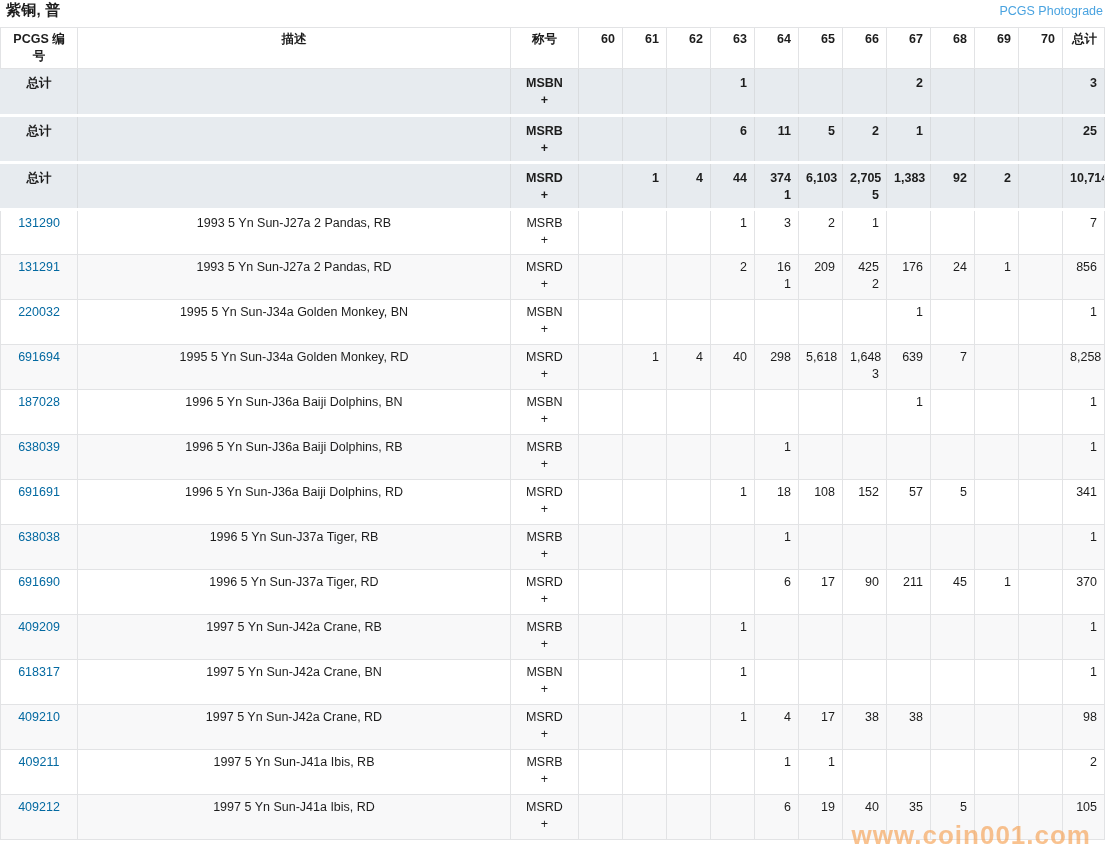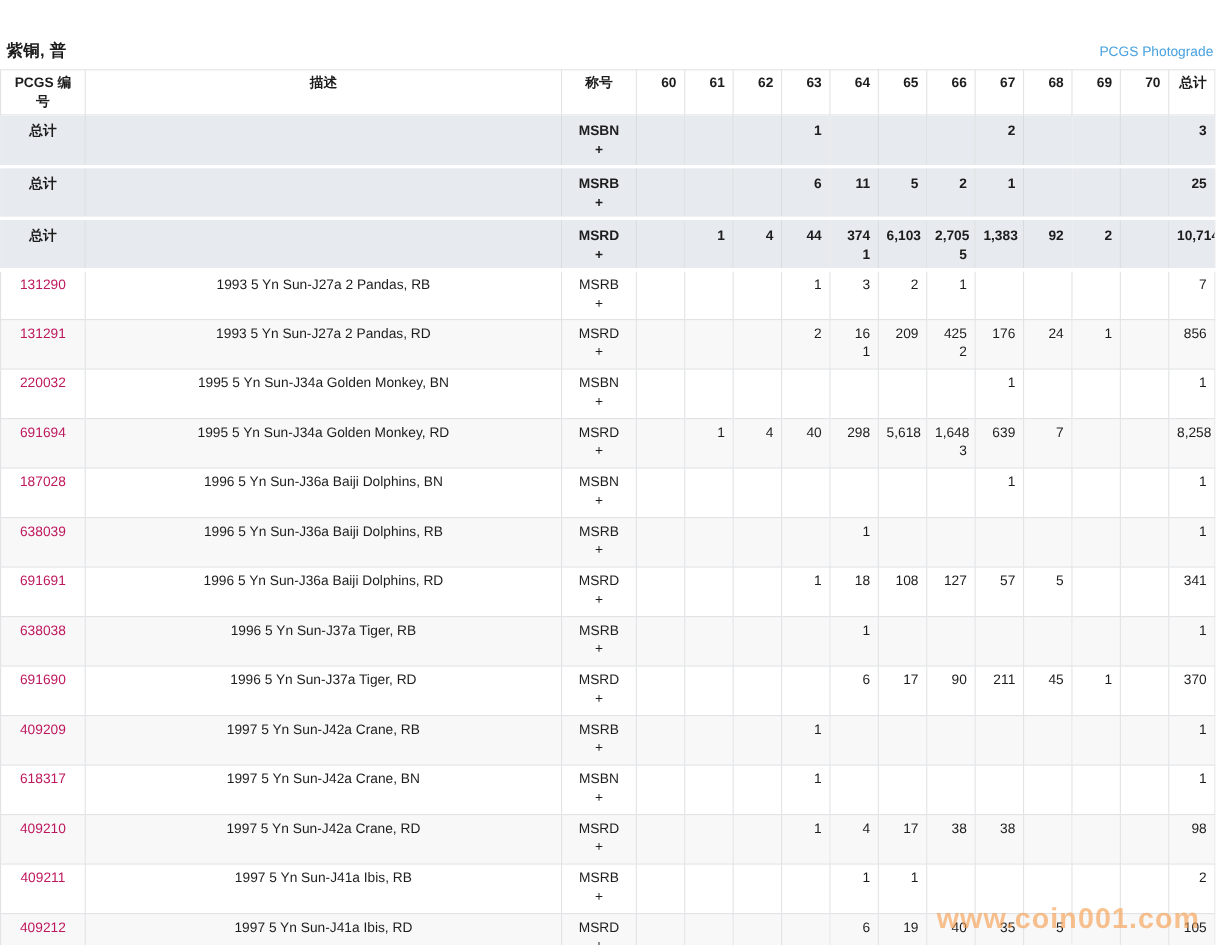--- a/index.html
+++ b/index.html
@@ -3,21 +3,21 @@
 <meta charset="utf-8">
 <style>
   * { box-sizing: border-box; }
   html,body { margin:0; padding:0; }
   body {
     width:1105px; height:859px; overflow:hidden;
     background:#ffffff; color:#1d1d1d;
     font-family:"Liberation Sans","DejaVu Sans",sans-serif;
     position:relative;
   }
-  .page-header { position:relative; height:27px;margin-top:36px; }
+  .page-header { position:relative; height:27px; }
   .page-title {
     position:absolute; left:6px; top:1px;
     font-size:15px; font-weight:bold; letter-spacing:0.2px;
   }
   .photograde-link {
     position:absolute; right:2px; top:4px;
     font-size:12.5px; color:#4aa3e0; text-decoration:none; cursor:pointer;
   }
   table {
     width:1104px; table-layout:fixed; border-collapse:collapse;
@@ -43,21 +43,21 @@
     height:47px;
     border-left:1px solid #d9dcdf;
     border-right:1px solid #d9dcdf;
     border-bottom:3px solid #ffffff;
     border-top:0;
     padding-top:6px;
   }
   tr.total-row td:first-child { border-left:1px solid #e7ebef; }
   tr.data-row td { height:45px; background:#ffffff; }
   tbody tr.data-row:nth-child(odd) td { background:#f8f8f9; }
-  a.pcgs-link { color:#be185d; text-decoration:none; cursor:pointer; }
+  a.pcgs-link { color:#0369a1; text-decoration:none; cursor:pointer; }
   .watermark {
     position:absolute; right:14px; top:820px;
     font-size:26px; font-weight:bold; letter-spacing:1px;
     color:rgba(246,157,74,0.62);
     pointer-events:none;
     white-space:nowrap;
   }
 </style>
 </head>
 <body>
@@ -276,21 +276,21 @@
         <td class="al"><a class="pcgs-link" href="#">691691</a></td>
         <td class="al">1996 5 Yn Sun-J36a Baiji Dolphins, RD</td>
         <td class="al">MSRD
 +</td>
         <td class="ar"></td>
         <td class="ar"></td>
         <td class="ar"></td>
         <td class="ar">1</td>
         <td class="ar">18</td>
         <td class="ar">108</td>
-        <td class="ar">127</td>
+        <td class="ar">152</td>
         <td class="ar">57</td>
         <td class="ar">5</td>
         <td class="ar"></td>
         <td class="ar"></td>
         <td class="ar">341</td>
       </tr>
       <tr class="data-row">
         <td class="al"><a class="pcgs-link" href="#">638038</a></td>
         <td class="al">1996 5 Yn Sun-J37a Tiger, RB</td>
         <td class="al">MSRB

